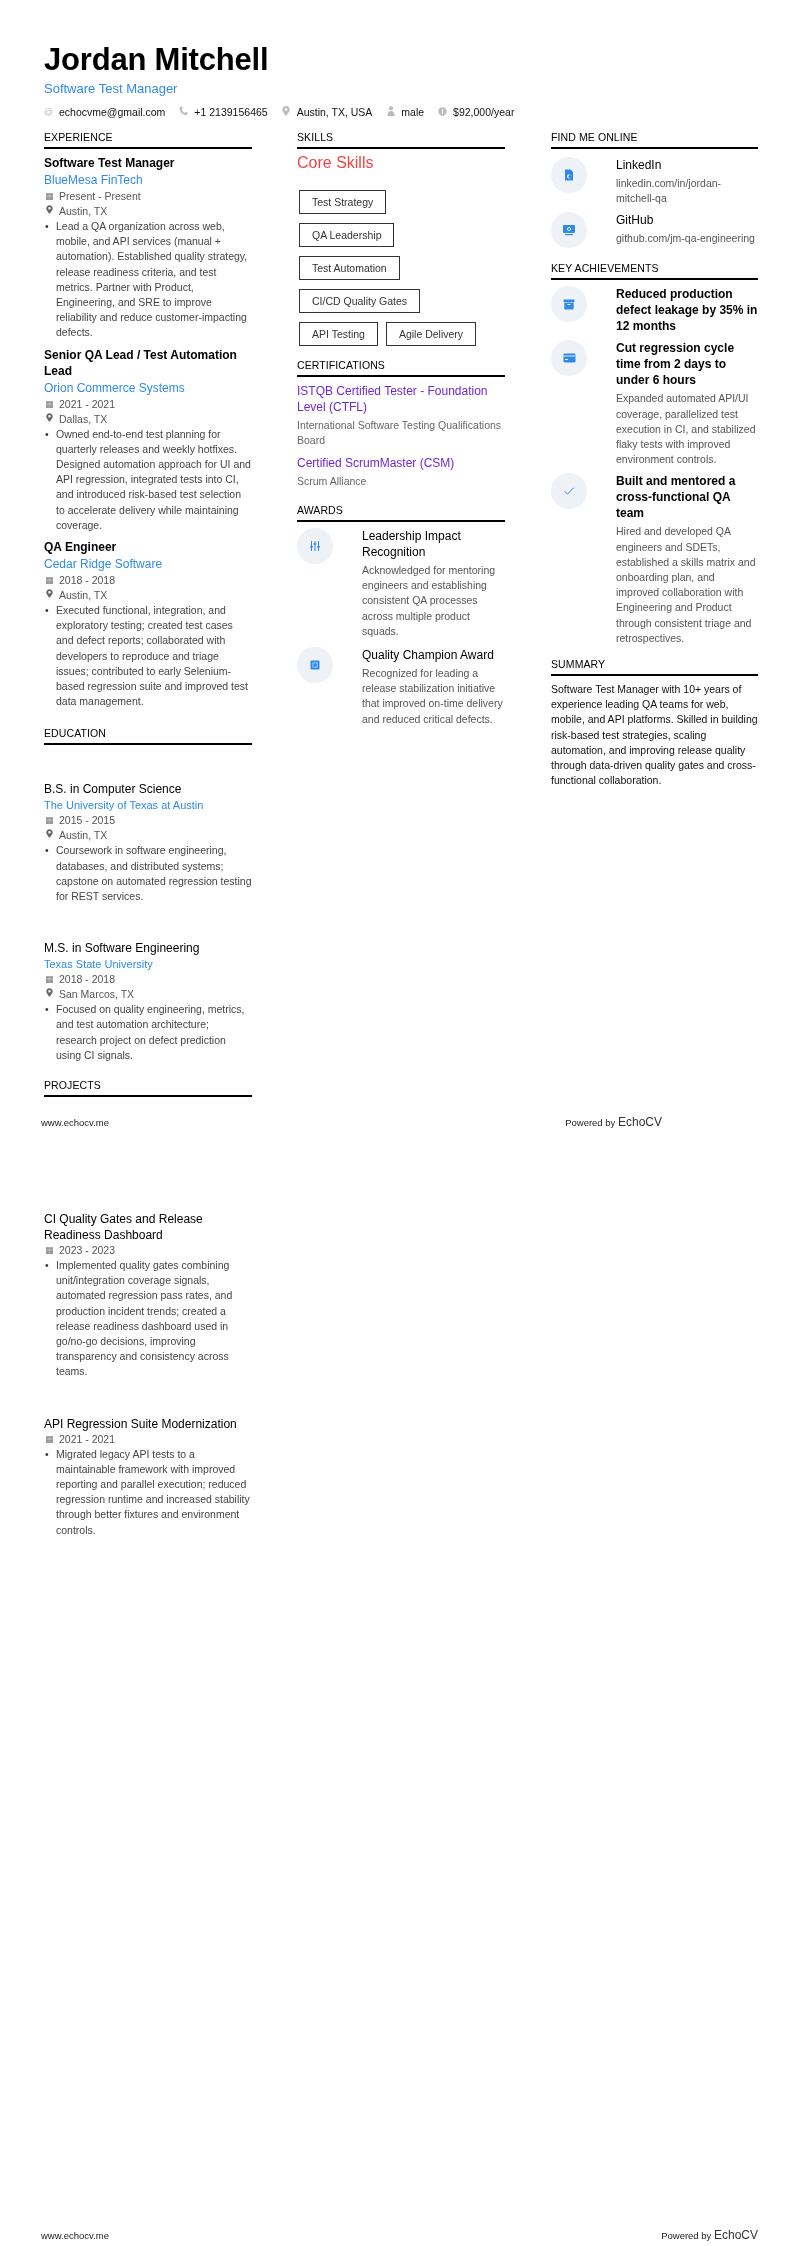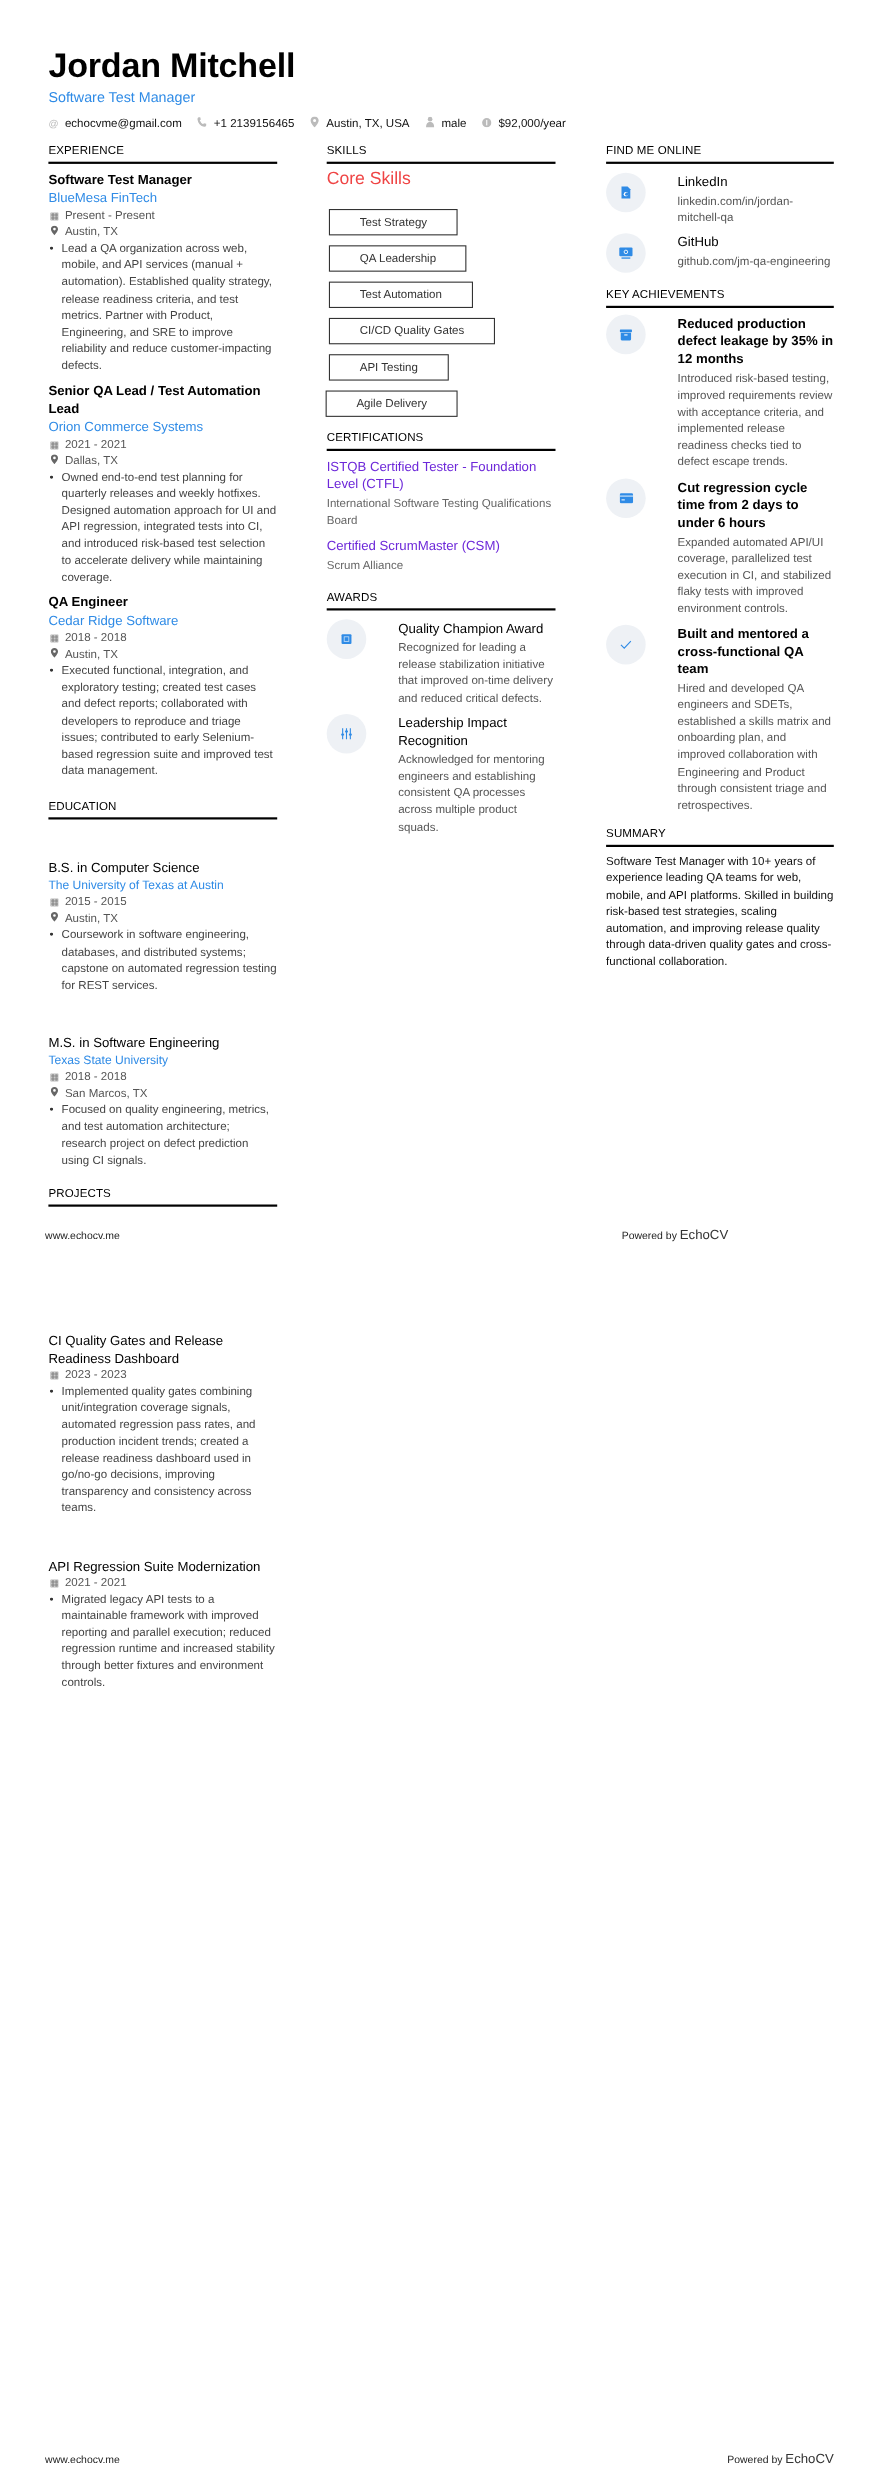--- a/index.html
+++ b/index.html
@@ -29,21 +29,21 @@
   .item-sub.small { font-size: 11px; line-height: 15px; }
   .meta { font-size: 10.5px; color: #555; line-height: 15px; display: flex; align-items: center; }
   .meta .mi { color: #777; font-size: 9px; width: 11px; margin-right: 4px; text-align: center; }
   .bullets { list-style: none; font-size: 10.5px; color: #444; line-height: 15.2px; }
   .bullets li { position: relative; padding-left: 12px; }
   .bullets li::before { content: "•"; position: absolute; left: 1px; top: 0; color: #333; }
   .entry { margin-bottom: 6px; }
 
   .skill-group { font-size: 16px; color: #ef4444; line-height: 16px; margin-bottom: 19px; }
   .tags { display: flex; flex-wrap: wrap; }
-  .tag { border: 1px solid #333; font-size: 10.5px; color: #333; padding: 4px 27px; margin: 0 9px 9px 2px; line-height: 14px; }
+  .tag { border: 1px solid #333; font-size: 10.5px; color: #333; padding: 4px 12px; margin: 0 9px 9px 2px; line-height: 14px; }
 
   .cert-name { font-size: 12px; color: #6d28d9; line-height: 16px; }
   .cert-org { font-size: 10.5px; color: #666; line-height: 15px; margin-top: 3px; margin-bottom: 7px; }
 
   .icon-row { display: flex; margin-bottom: 6px; gap: 16px; }
   .icon-circle { width: 36px; height: 36px; border-radius: 50%; background: #eef1f5; flex: 0 0 36px; display: flex; align-items: center; justify-content: center; margin-right: 13px; margin-top: 0px; }
   .icon-body { flex: 1; }
   .ir-title { font-size: 12px; color: #000; line-height: 16px; }
   .ir-title.bold { font-weight: bold; }
   .ir-desc { font-size: 10.5px; color: #555; line-height: 15.2px; margin-top: 3px; }
@@ -236,53 +236,53 @@
       <div class="cert-name">ISTQB Certified Tester - Foundation Level (CTFL)</div>
       <div class="cert-org">International Software Testing Qualifications Board</div>
     </div>
     <div>
       <div class="cert-name">Certified ScrumMaster (CSM)</div>
       <div class="cert-org">Scrum Alliance</div>
     </div>
 
     <div style="height:8px"></div>
     <div class="sec-title">AWARDS</div>
-    <div class="icon-row" style="margin-top:8px">
-      <div class="icon-circle">
-        <svg width="12" height="12" viewBox="0 0 12 12">
-            <rect x="1.5" y="1.5" width="9" height="9" rx="1" fill="#2f8be6"></rect>
-            <rect x="3.5" y="3.5" width="5" height="5" fill="#bcd9f7"></rect>
-            <rect x="4.3" y="4.3" width="3.4" height="3.4" fill="#2f8be6"></rect>
-          </svg>
-      </div>
-      <div class="icon-body">
-        <div class="ir-title">Quality Champion Award</div>
-        <div class="ir-desc">Recognized for leading a release stabilization initiative that improved on-time delivery and reduced critical defects.</div>
-      </div>
-    </div>
     <div class="icon-row">
       <div class="icon-circle">
         <svg width="12" height="12" viewBox="0 0 12 12">
             <g stroke="#2f8be6" stroke-width="1">
               <line x1="2.5" y1="1" x2="2.5" y2="11"></line>
               <line x1="6" y1="1" x2="6" y2="11"></line>
               <line x1="9.5" y1="1" x2="9.5" y2="11"></line>
             </g>
             <g fill="#2f8be6">
               <rect x="1.2" y="6" width="2.6" height="1.6"></rect>
               <rect x="4.7" y="3.2" width="2.6" height="1.6"></rect>
               <rect x="8.2" y="6" width="2.6" height="1.6"></rect>
             </g>
           </svg>
       </div>
       <div class="icon-body">
         <div class="ir-title">Leadership Impact Recognition</div>
         <div class="ir-desc">Acknowledged for mentoring engineers and establishing consistent QA processes across multiple product squads.</div>
       </div>
     </div>
+    <div class="icon-row" style="margin-top:8px">
+      <div class="icon-circle">
+        <svg width="12" height="12" viewBox="0 0 12 12">
+            <rect x="1.5" y="1.5" width="9" height="9" rx="1" fill="#2f8be6"></rect>
+            <rect x="3.5" y="3.5" width="5" height="5" fill="#bcd9f7"></rect>
+            <rect x="4.3" y="4.3" width="3.4" height="3.4" fill="#2f8be6"></rect>
+          </svg>
+      </div>
+      <div class="icon-body">
+        <div class="ir-title">Quality Champion Award</div>
+        <div class="ir-desc">Recognized for leading a release stabilization initiative that improved on-time delivery and reduced critical defects.</div>
+      </div>
+    </div>
   </div>
 
   <div class="col col-right">
     <div class="sec-title">FIND ME ONLINE</div>
     <div class="icon-row" style="margin-top:8px">
       <div class="icon-circle">
         <svg width="10" height="12" viewBox="0 0 10 12">
             <path d="M1 0.5 H6.5 L9 3 V11.5 H1 Z" fill="#2f8be6"></path>
             <circle cx="5" cy="7.5" r="2" fill="#fff"></circle>
             <circle cx="5.8" cy="7.5" r="1.5" fill="#2f8be6"></circle>
@@ -312,21 +312,20 @@
     <div class="icon-row" style="margin-top:1px">
       <div class="icon-circle">
         <svg width="12" height="11" viewBox="0 0 12 11">
             <rect x="0.5" y="0.5" width="11" height="2.5" rx="0.6" fill="#2f8be6"></rect>
             <path d="M1.3 3.6 H10.7 V9.5 Q10.7 10.5 9.7 10.5 H2.3 Q1.3 10.5 1.3 9.5 Z" fill="#2f8be6"></path>
             <rect x="4.5" y="5" width="3" height="1" fill="#fff"></rect>
           </svg>
       </div>
       <div class="icon-body">
         <div class="ir-title bold">Reduced production defect leakage by 35% in 12 months</div>
-        <div class="ir-desc">Introduced risk-based testing, improved requirements review with acceptance criteria, and implemented release readiness checks tied to defect escape trends.</div>
       </div>
     </div>
     <div class="icon-row">
       <div class="icon-circle">
         <svg width="13" height="10" viewBox="0 0 13 10">
             <rect x="0.5" y="0.5" width="12" height="9" rx="1.2" fill="#2f8be6"></rect>
             <rect x="0.5" y="2.4" width="12" height="1.2" fill="#bcd9f7"></rect>
             <rect x="2" y="6" width="3" height="0.9" fill="#fff"></rect>
           </svg>
       </div>

